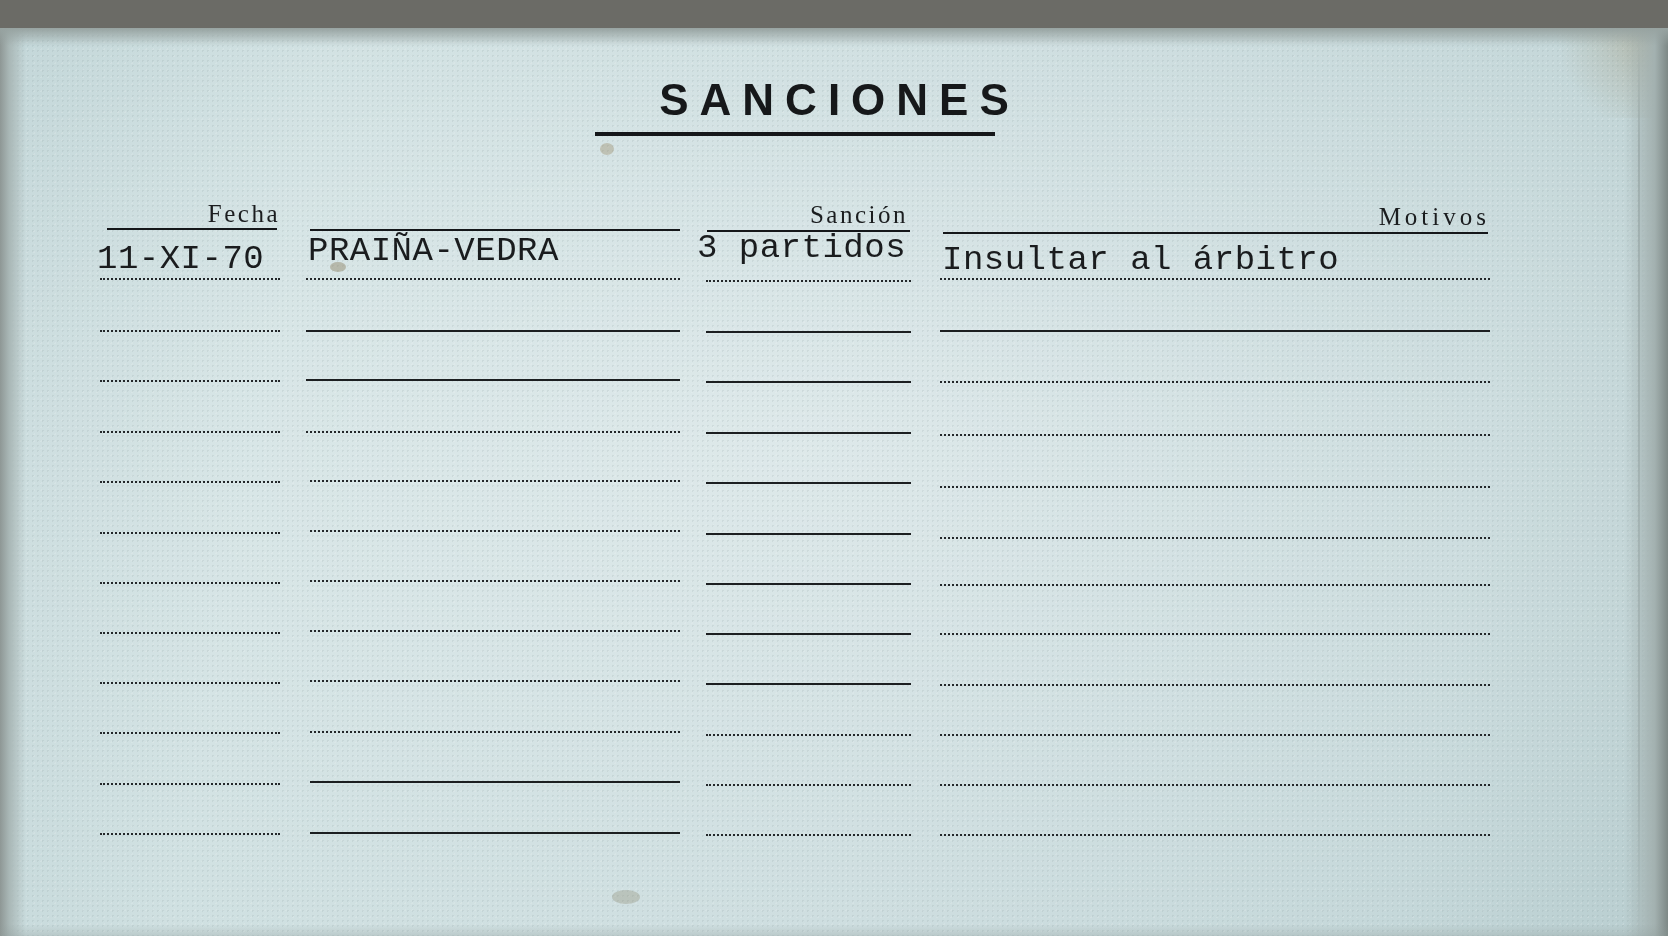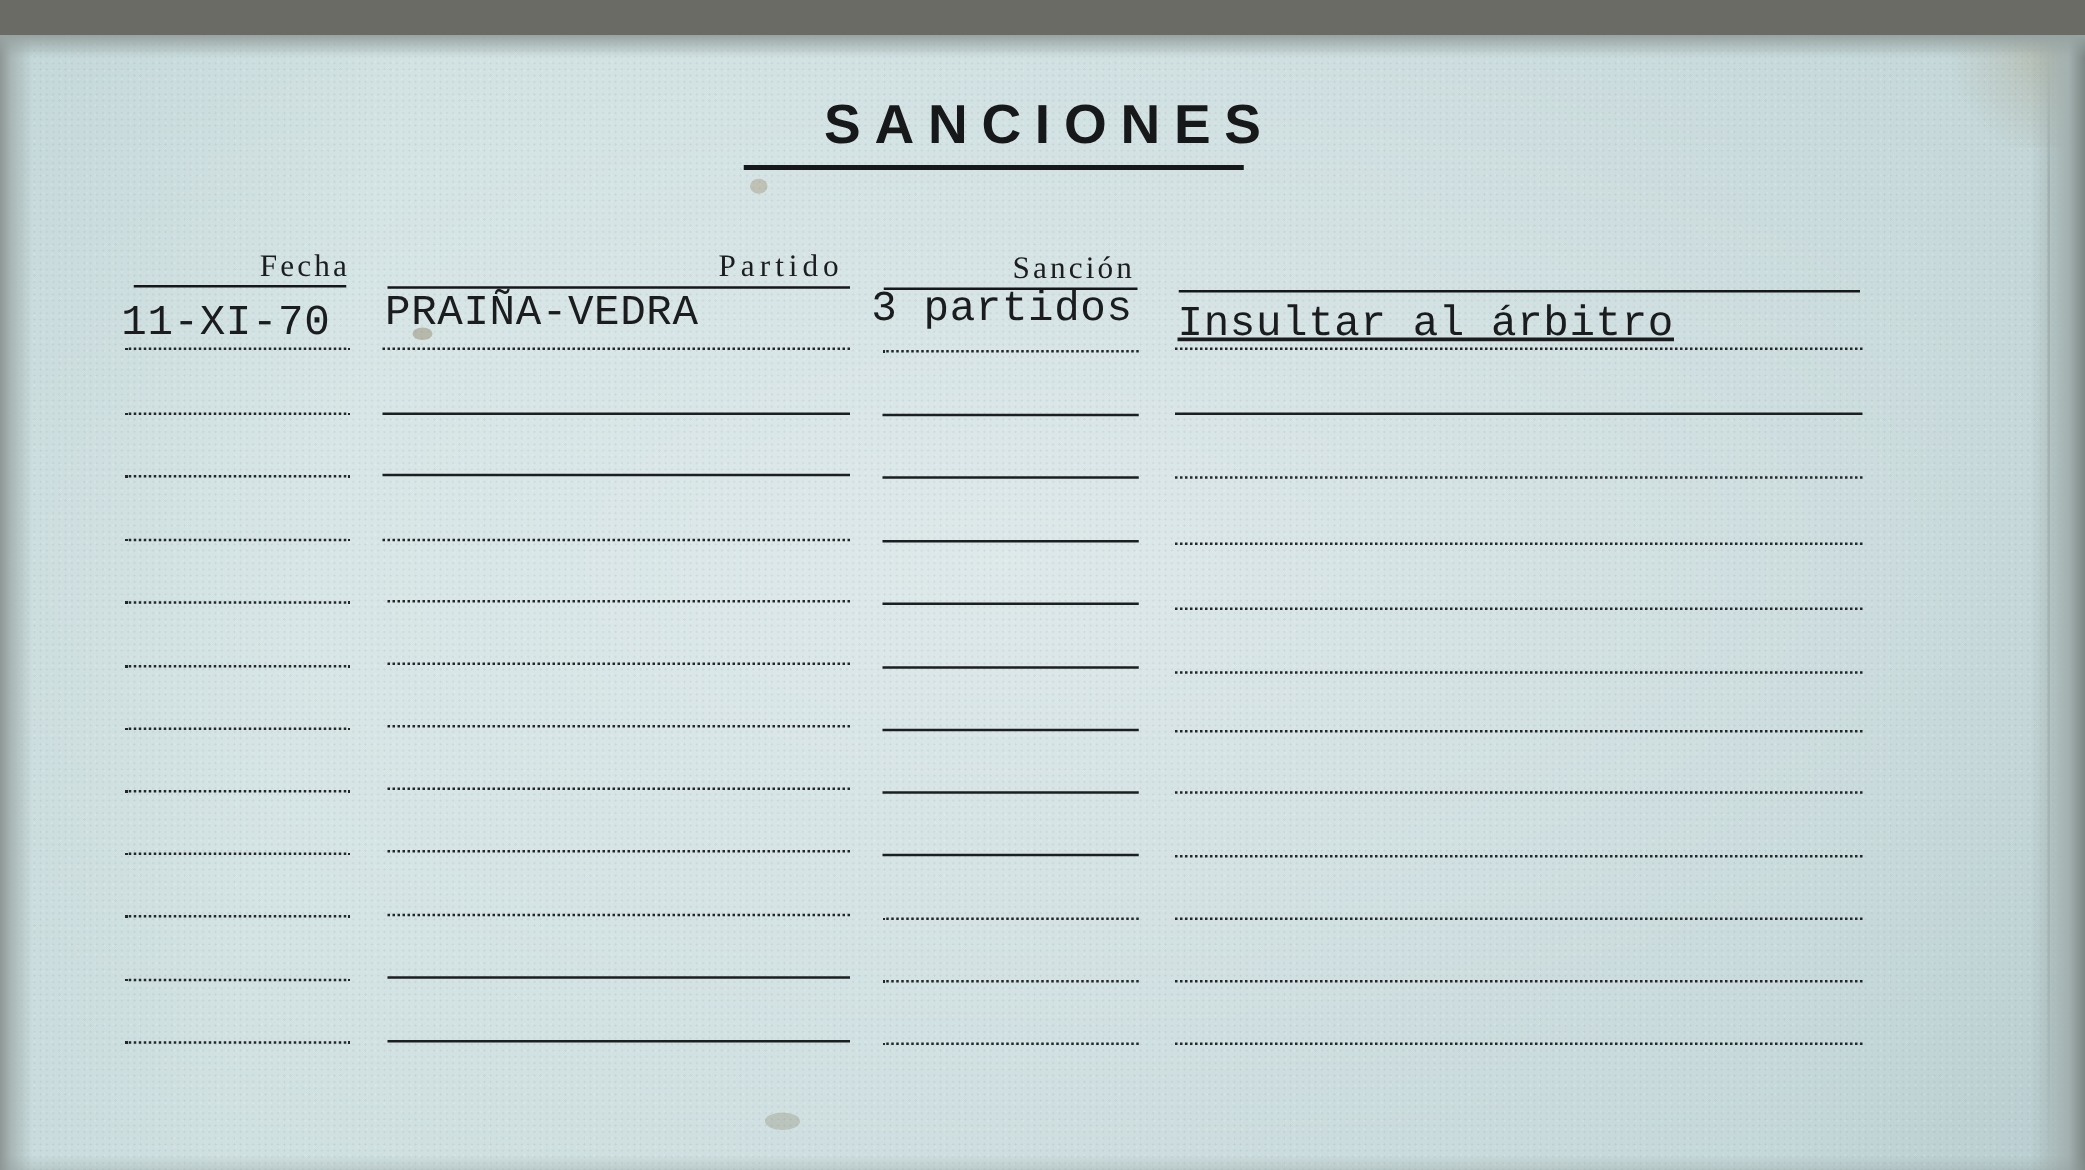--- a/index.html
+++ b/index.html
@@ -152,32 +152,32 @@
 <div id="page">
   <div id="paper"></div>
   <div id="grain"></div>
 
   <div id="title">SANCIONES</div>
   <div id="title-rule"></div>
 
   <div class="col-head" style="left:100px; top:172px; width:180px;">Fecha</div>
   <div class="head-rule" style="left:107px; top:200px; width:170px;"></div>
 
-  <div class="col-head" style="left:305px; top:172px; width:370px; letter-spacing:4px;">Partido</div>
   <div class="head-rule" style="left:310px; top:201px; width:370px;"></div>
 
   <div class="col-head" style="left:708px; top:173px; width:200px;">Sanción</div>
   <div class="head-rule" style="left:707px; top:202px; width:203px;"></div>
 
+  <div class="col-head" style="left:940px; top:175px; width:550px; letter-spacing:4px;">Motivos</div>
   <div class="head-rule" style="left:943px; top:204px; width:545px;"></div>
 
   <div class="typed" style="left:97px; top:212px;">11-XI-70</div>
   <div class="typed" style="left:308px; top:204px;">PRAIÑA-VEDRA</div>
   <div class="typed" style="left:697px; top:201px;">3 partidos</div>
-  <div class="typed" style="left:942px; top:213px;text-decoration:underline;">Insultar al árbitro</div>
+  <div class="typed" style="left:942px; top:213px;">Insultar al árbitro</div>
 
   <div class="rule-dotted" style="left:100px; top:250px; width:180px;"></div>
   <div class="rule-dotted" style="left:306px; top:250px; width:374px;"></div>
   <div class="rule-dotted" style="left:706px; top:252px; width:205px;"></div>
   <div class="rule-dotted" style="left:940px; top:250px; width:550px;"></div>
 
   <div class="rule-dotted" style="left:100px; top:302px; width:180px;"></div>
   <div class="rule-solid" style="left:306px; top:302px; width:374px;"></div>
   <div class="rule-solid" style="left:706px; top:303px; width:205px;"></div>
   <div class="rule-solid" style="left:940px; top:302px; width:550px;"></div>

